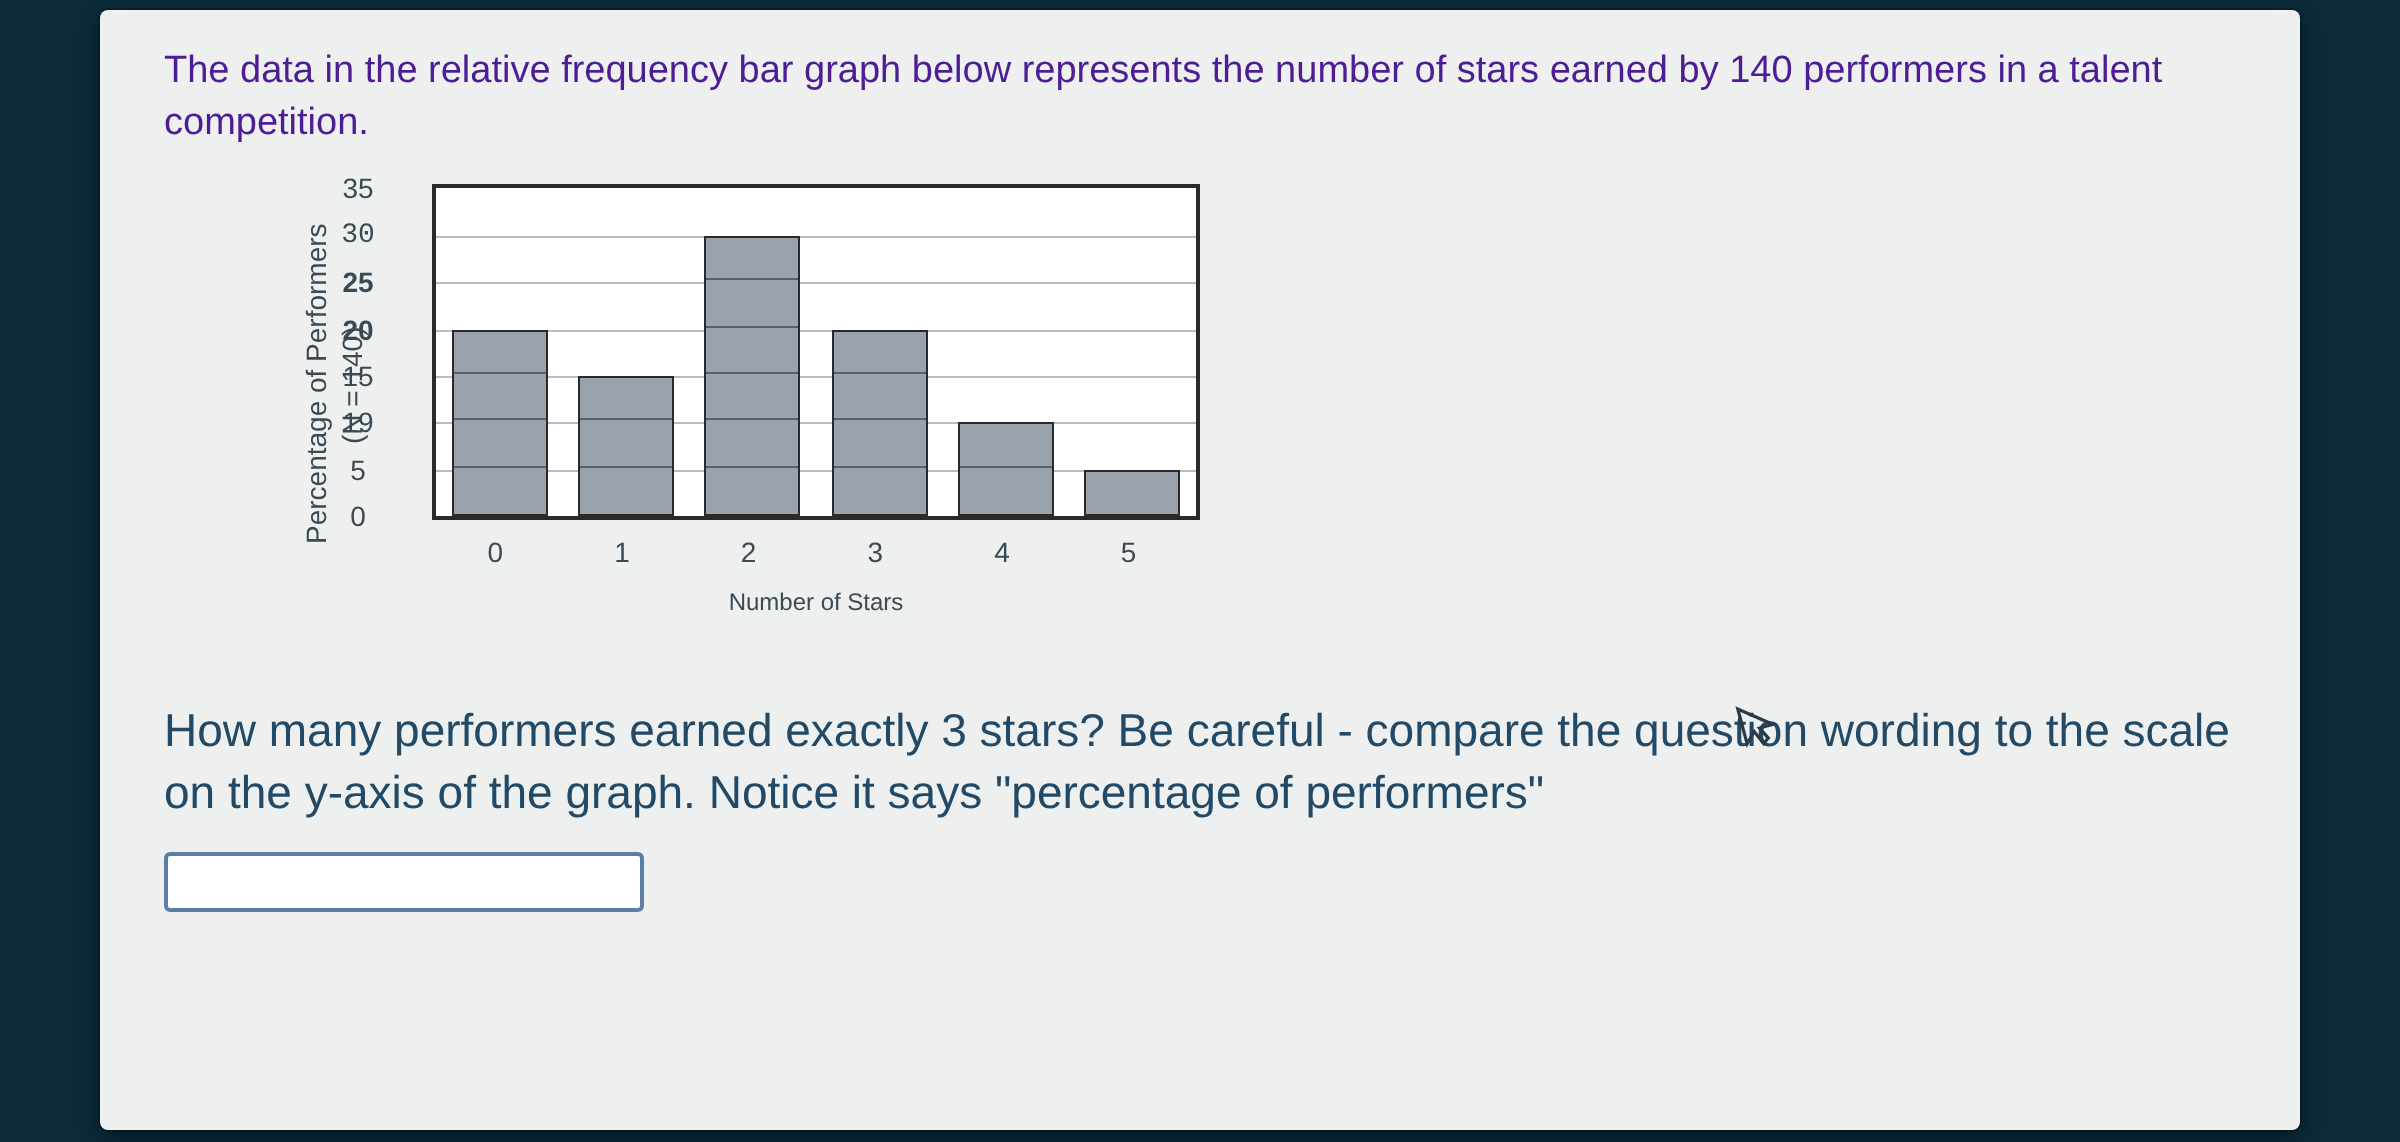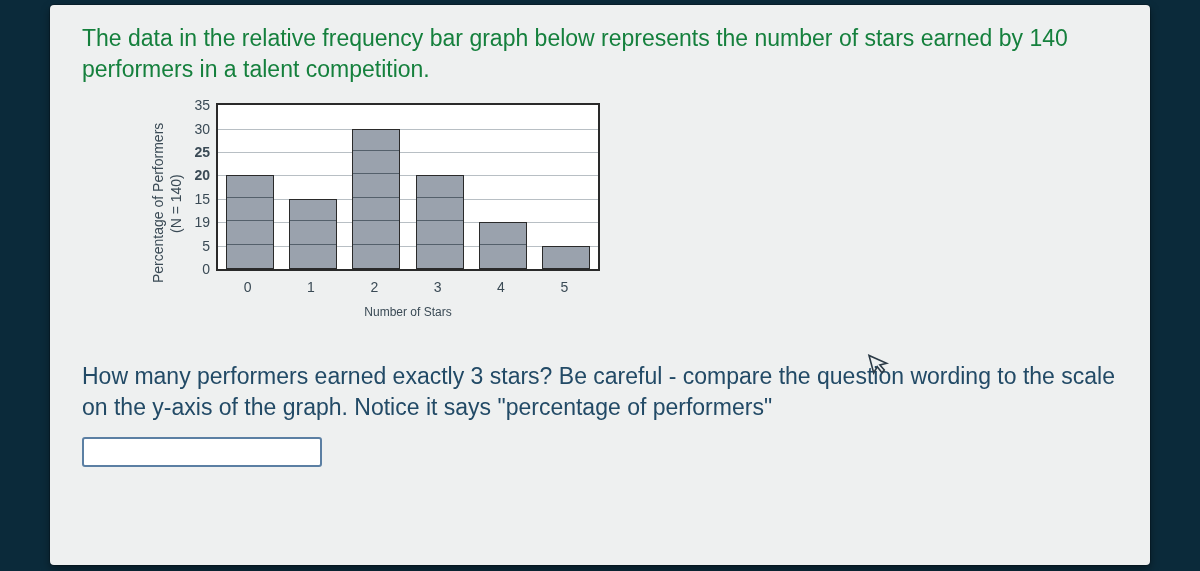--- a/index.html
+++ b/index.html
@@ -18,23 +18,23 @@
     width: 1100px;
     height: 560px;
     background: #eef0f0;
     border-radius: 4px;
     box-shadow: 0 4px 10px rgba(0,0,0,.4), 0 0 0 1px rgba(0,0,0,.2);
     padding: 18px 32px 24px 32px;
     box-sizing: border-box;
     color: #2b3a46;
   }
   .intro {
-    font-size: 23px;
+    font-size: 19px;
     line-height: 1.35;
-    color: #15803d;
+    color: #4c1d95;
     margin-bottom: 18px;
   }
   .chart-zone {
     position: relative;
     width: 560px;
     height: 230px;
     margin: 0 0 28px 60px;
   }
   .ylabel1, .ylabel2 {
     position: absolute;
@@ -50,23 +50,23 @@
     position: absolute;
     left: 38px;
     top: 0;
     width: 30px;
     height: 168px;
     font-size: 14px;
     color: #3a4a55;
   }
   .ytick {
     position: absolute;
-    right: 0;
+    right: 16px;
     transform: translateY(-50%);
-    text-align: right;
+    text-align: center;
     width: 30px;
   }
   .plot {
     position: absolute;
     left: 74px;
     top: 0;
     width: 384px;
     height: 168px;
     border: 2px solid #2a2a2a;
     background: #ffffff;
@@ -150,21 +150,21 @@
   <div class="chart-zone">
     <div class="ylabel1">Percentage of Performers</div>
     <div class="ylabel2">(N = 140)</div>
     <div class="yticks" id="yticks">
         <div class="ytick" style="top: 166px;">0</div>
         <div class="ytick" style="top: 142.571px;">5</div>
         <div class="ytick" style="top: 119.143px;">19</div>
         <div class="ytick" style="top: 95.7143px;">15</div>
         <div class="ytick" style="top: 72.2857px; font-weight: bold;">20</div>
         <div class="ytick" style="top: 48.8571px; font-weight: bold;">25</div>
-        <div class="ytick" style="top: 25.4286px;">30</div>
+        <div class="ytick" style="top: 25.4286px; font-family: Liberation Mono, monospace;">30</div>
         <div class="ytick" style="top: 2px;">35</div>
       </div>
     <div class="plot" id="plot">
         <div class="grid-line" style="top: 140.571px;"></div>
         <div class="grid-line" style="top: 117.143px;"></div>
         <div class="grid-line" style="top: 93.7143px;"></div>
         <div class="grid-line" style="top: 70.2857px;"></div>
         <div class="grid-line" style="top: 46.8571px;"></div>
         <div class="grid-line" style="top: 23.4286px;"></div>
         <div class="bar" style="left: 7.66667px; height: 93.7143px;">

